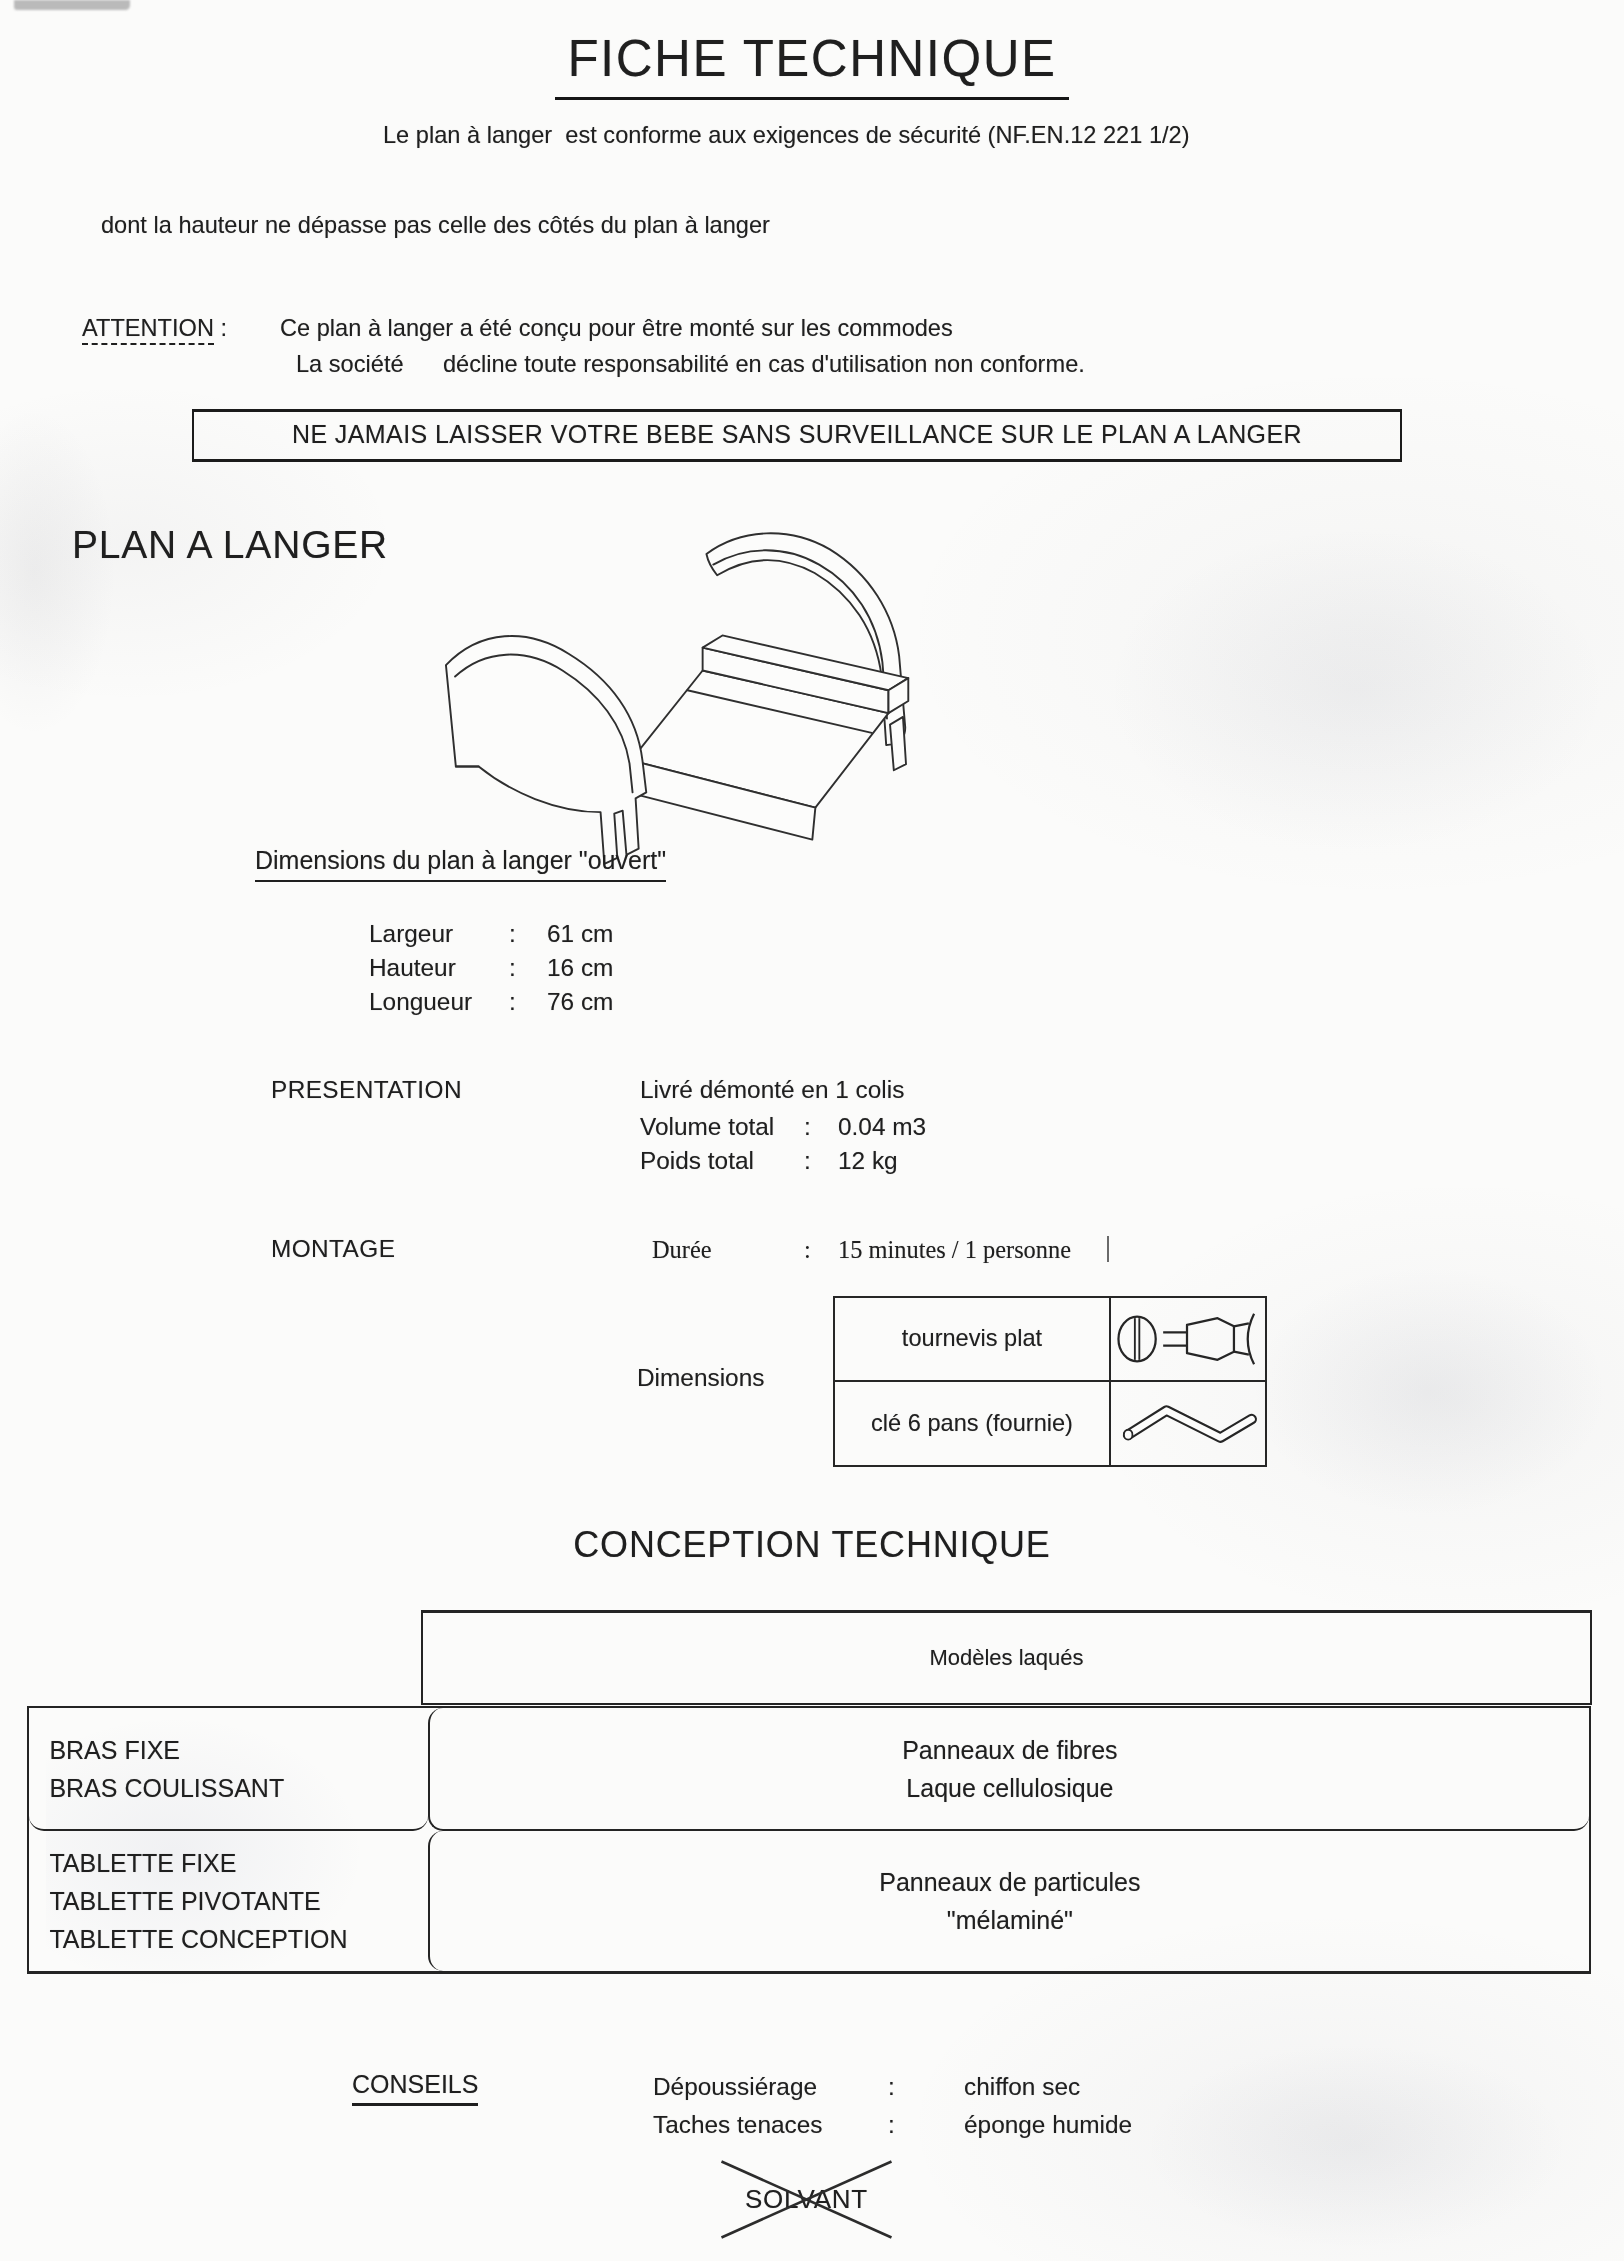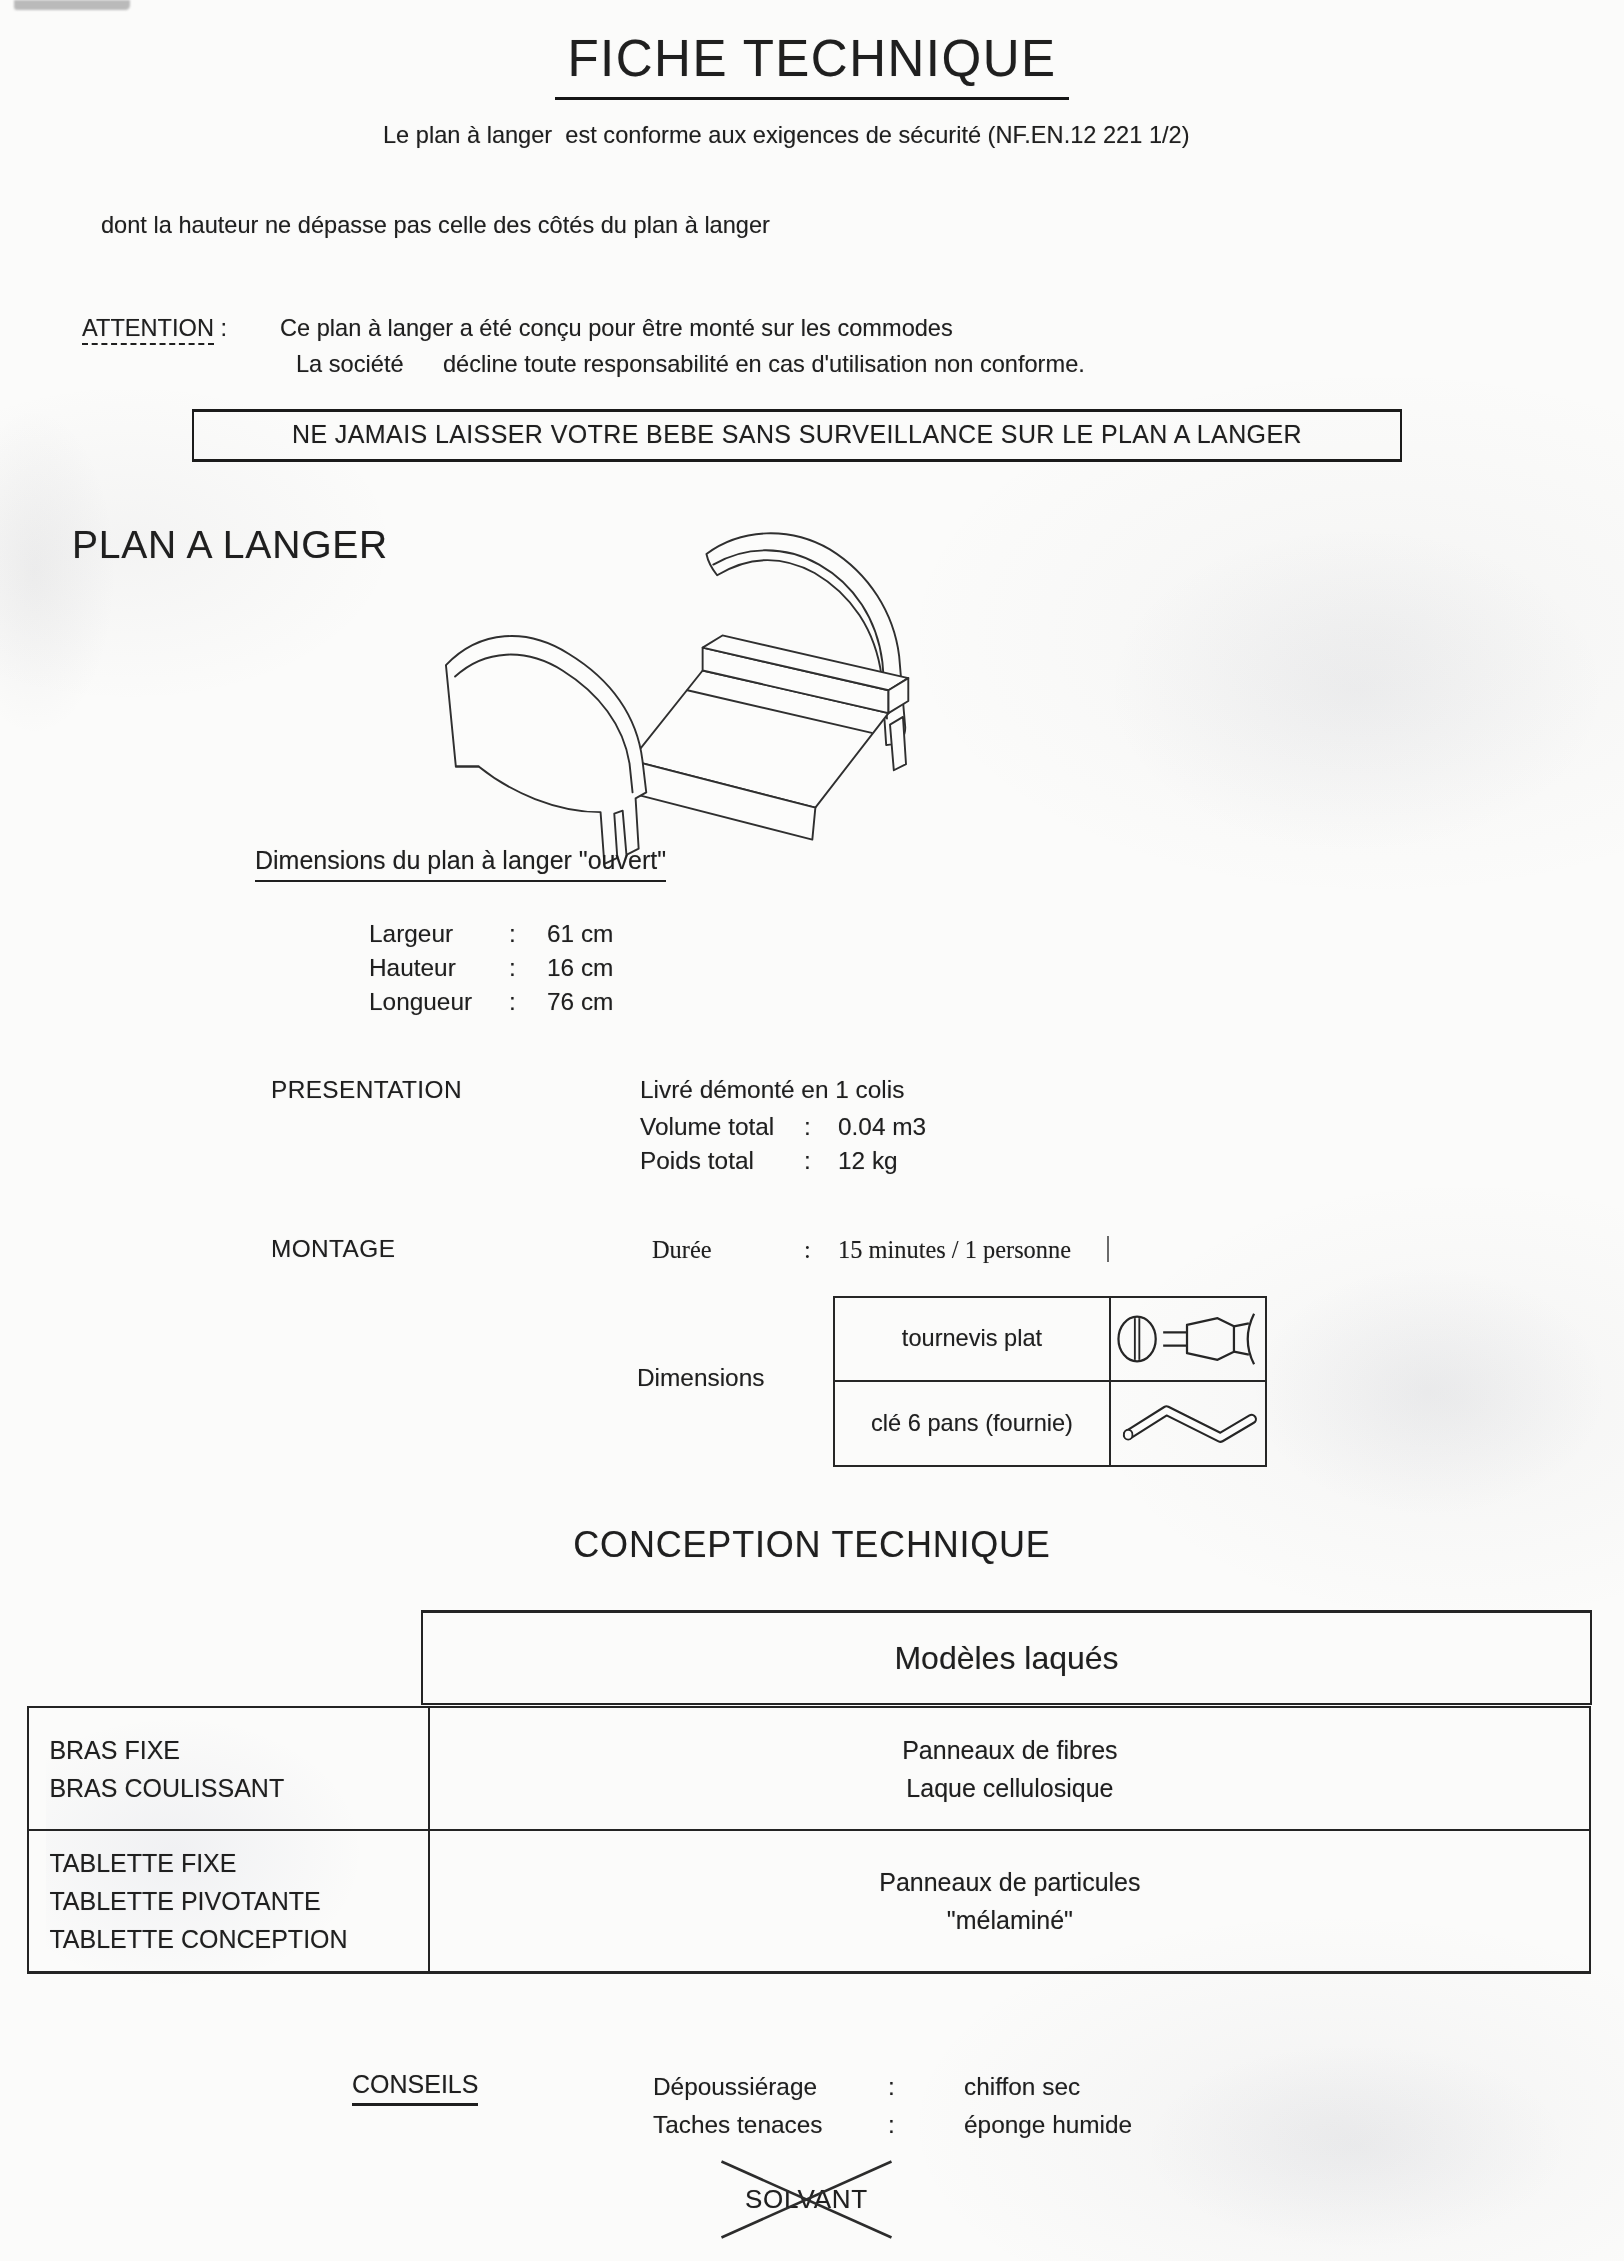--- a/index.html
+++ b/index.html
@@ -71,28 +71,28 @@
   .tool-row{display:grid;grid-template-columns:274px 1fr;}
   .tool-row.first{border-bottom:2.3px solid #262626;}
   .tool-name{display:flex;align-items:center;justify-content:center;font-size:23.6px;text-align:center;}
   .tool-icon{border-left:2.3px solid #262626;display:flex;align-items:center;justify-content:center;}
 
   
   .conc-heading{left:0;top:1524px;width:100%;text-align:center;font-size:36px;letter-spacing:0.8px;}
   .big-header{
     left:421px;top:1610px;width:1171px;height:95px;box-sizing:border-box;
     border:2.3px solid #242424;border-top-width:3px;
-    display:flex;align-items:center;justify-content:center;font-size:32px;
+    display:flex;align-items:center;justify-content:center;font-size:22px;
   }
   .big-table{
     left:27.4px;top:1706px;width:1564px;height:268px;box-sizing:border-box;
     border:2.3px solid #242424;border-bottom-width:3px;
     display:grid;grid-template-columns:399px 1fr;grid-template-rows:123px 1fr;
   }
-  .cell{display:flex;flex-direction:column;justify-content:center;font-size:25px;line-height:38px;}
+  .cell{display:flex;flex-direction:column;justify-content:center;font-size:25px;line-height:38px;border-radius:15px;}
   .cell.left{padding-left:20px;}
   .cell.right{border-left:2.3px solid #242424;text-align:center;}
   .cell.rowtop{border-bottom:2.3px solid #242424;}
 
   
   .conseils-heading{left:332px;top:2070px;font-size:25px;}
   .conseils-heading span{display:inline-block;border-bottom:3px solid #1f1f1f;padding-bottom:3.8px;margin-left:20px;}
   .conseils-rows{left:653px;top:2068px;grid-template-columns:235px 76px auto;line-height:38px;}
 
   .prohibit{width:213px;height:85px;}

